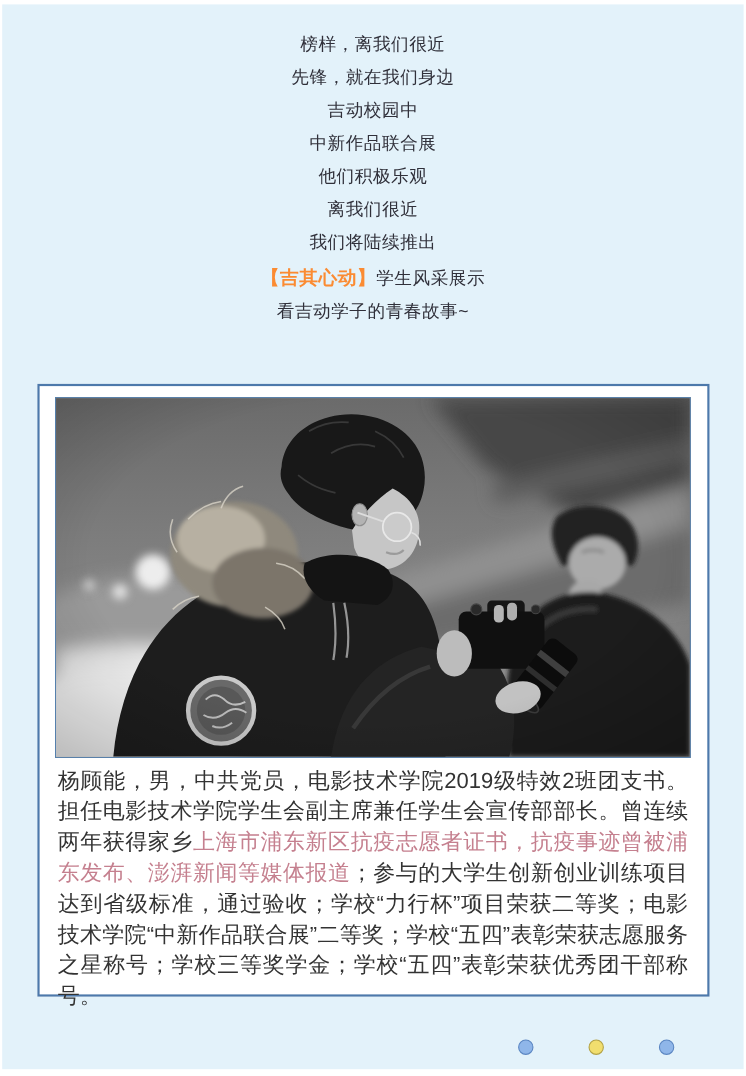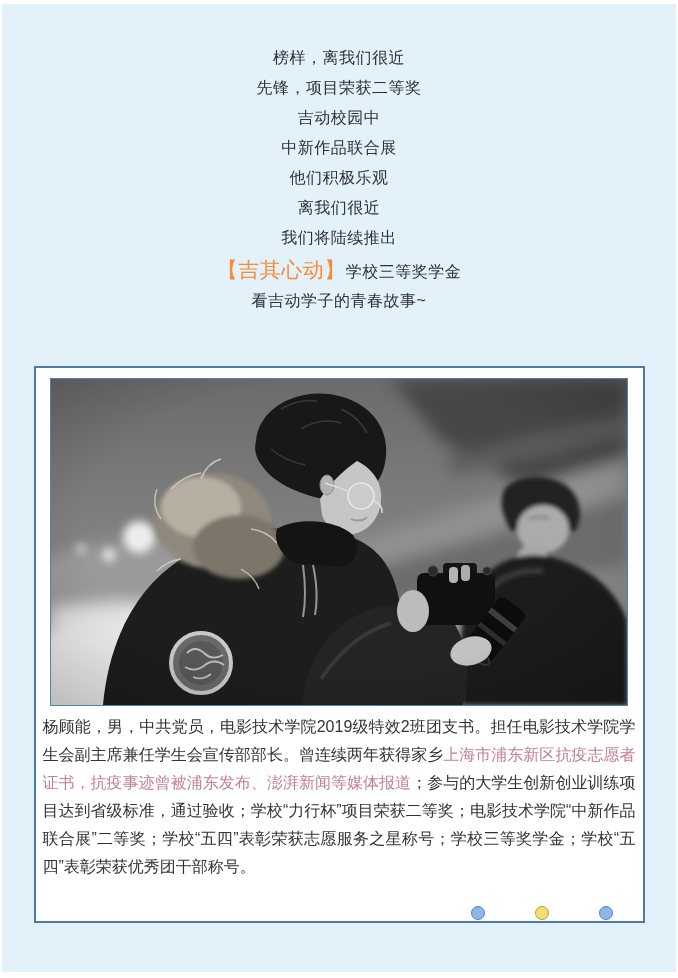--- a/index.html
+++ b/index.html
@@ -11,65 +11,65 @@
   body{
     width:678px;height:978px;background:#ffffff;
     font-family:"Liberation Sans","DejaVu Sans",sans-serif;
     overflow:hidden;
   }
   .screen{
     position:absolute;left:2px;top:4px;width:674px;height:968px;
     background:var(--bg);
   }
   
-  .intro{padding-top:39px;text-align:center;color:var(--text-heading);}
+  .intro{padding-top:22px;text-align:center;color:var(--text-heading);}
   .intro p{margin:0;height:30px;line-height:30px;font-size:16px;letter-spacing:.5px;}
   .intro .tag-line{height:33px;line-height:33px;}
-  .intro .tag{color:var(--accent-orange);font-weight:normal;font-size:21px;}
+  .intro .tag{color:var(--accent-orange);font-weight:bold;font-size:17px;}
   
   .card{
     width:611px;margin:50px auto 0;background:#ffffff;
     border:2px solid var(--card-border);
     height:557px;
   }
   .photo-frame{
     width:578px;height:328px;margin:10px auto 0;
     border:1px solid var(--photo-border);
     background:#7a7a7a;line-height:0;
   }
   .photo-frame svg{width:576px;height:326px;}
   .bio{
-    margin:7px 1px 0;padding:0 6px;
-    font-size:16px;line-height:28px;color:var(--text-dark);
+    margin:7px 1px 0;padding:0 16px;
+    font-size:20px;line-height:28px;color:var(--text-dark);
     text-align:justify;text-justify:inter-ideograph;
   }
   .bio .rose{color:var(--link-rose);cursor:pointer;}
   .dots{
     display:flex;justify-content:flex-end;align-items:center;
     gap:50px;padding-right:30px;margin-top:25px;
   }
   .dot{
     width:14px;height:14px;border-radius:50%;
     border:1px solid #5b86c2;background:#8fb6e9;cursor:pointer;
   }
 </style>
 </head>
 <body>
 
 <div class="screen">
 
   <div class="intro">
     <p>榜样，离我们很近</p>
-    <p>先锋，项目荣获二等奖</p>
+    <p>先锋，就在我们身边</p>
     <p>吉动校园中</p>
     <p>中新作品联合展</p>
     <p>他们积极乐观</p>
     <p>离我们很近</p>
     <p>我们将陆续推出</p>
-    <p class="tag-line"><span class="tag">【吉其心动】</span><span>学校三等奖学金</span></p>
+    <p class="tag-line"><span class="tag">【吉其心动】</span><span>学生风采展示</span></p>
     <p>看吉动学子的青春故事~</p>
   </div>
 
   <div class="card">
 
     <div class="photo-frame">
       <svg viewBox="0 0 576 326" preserveAspectRatio="none">
         <defs>
           <linearGradient id="sky" x1="0" y1="0" x2="0" y2="1">
             <stop offset="0" stop-color="#6b6b6b"></stop>

